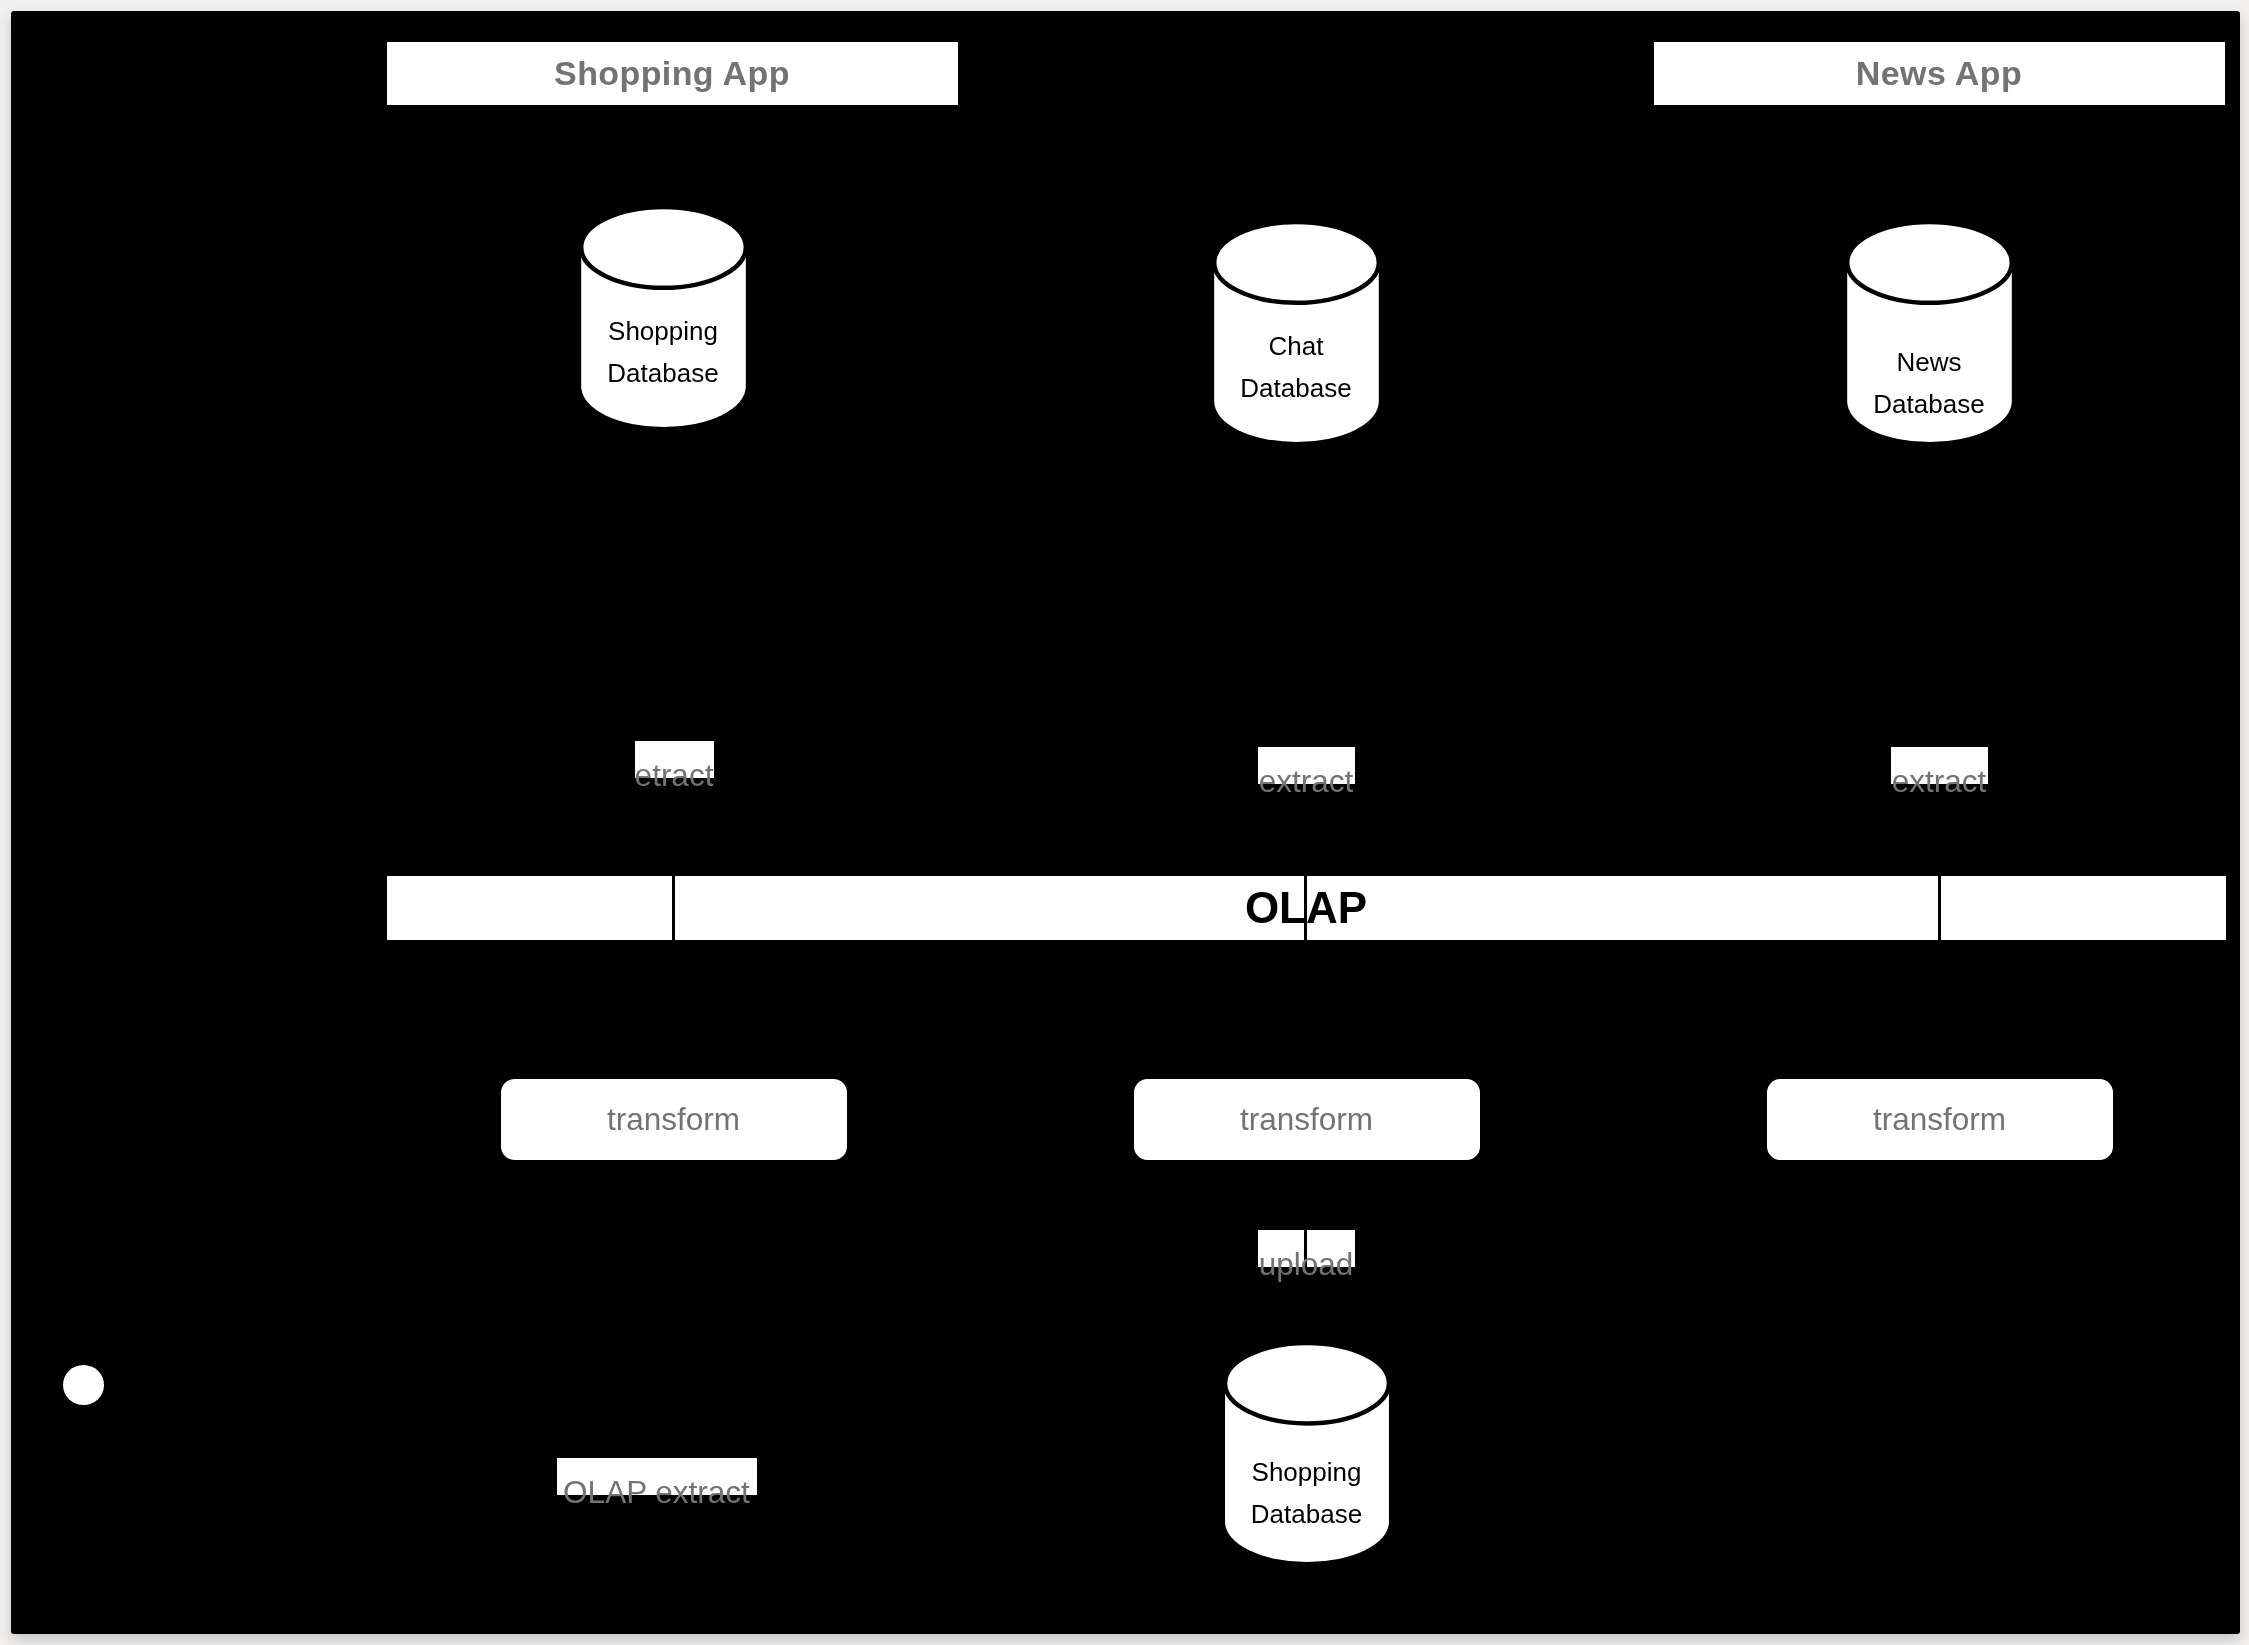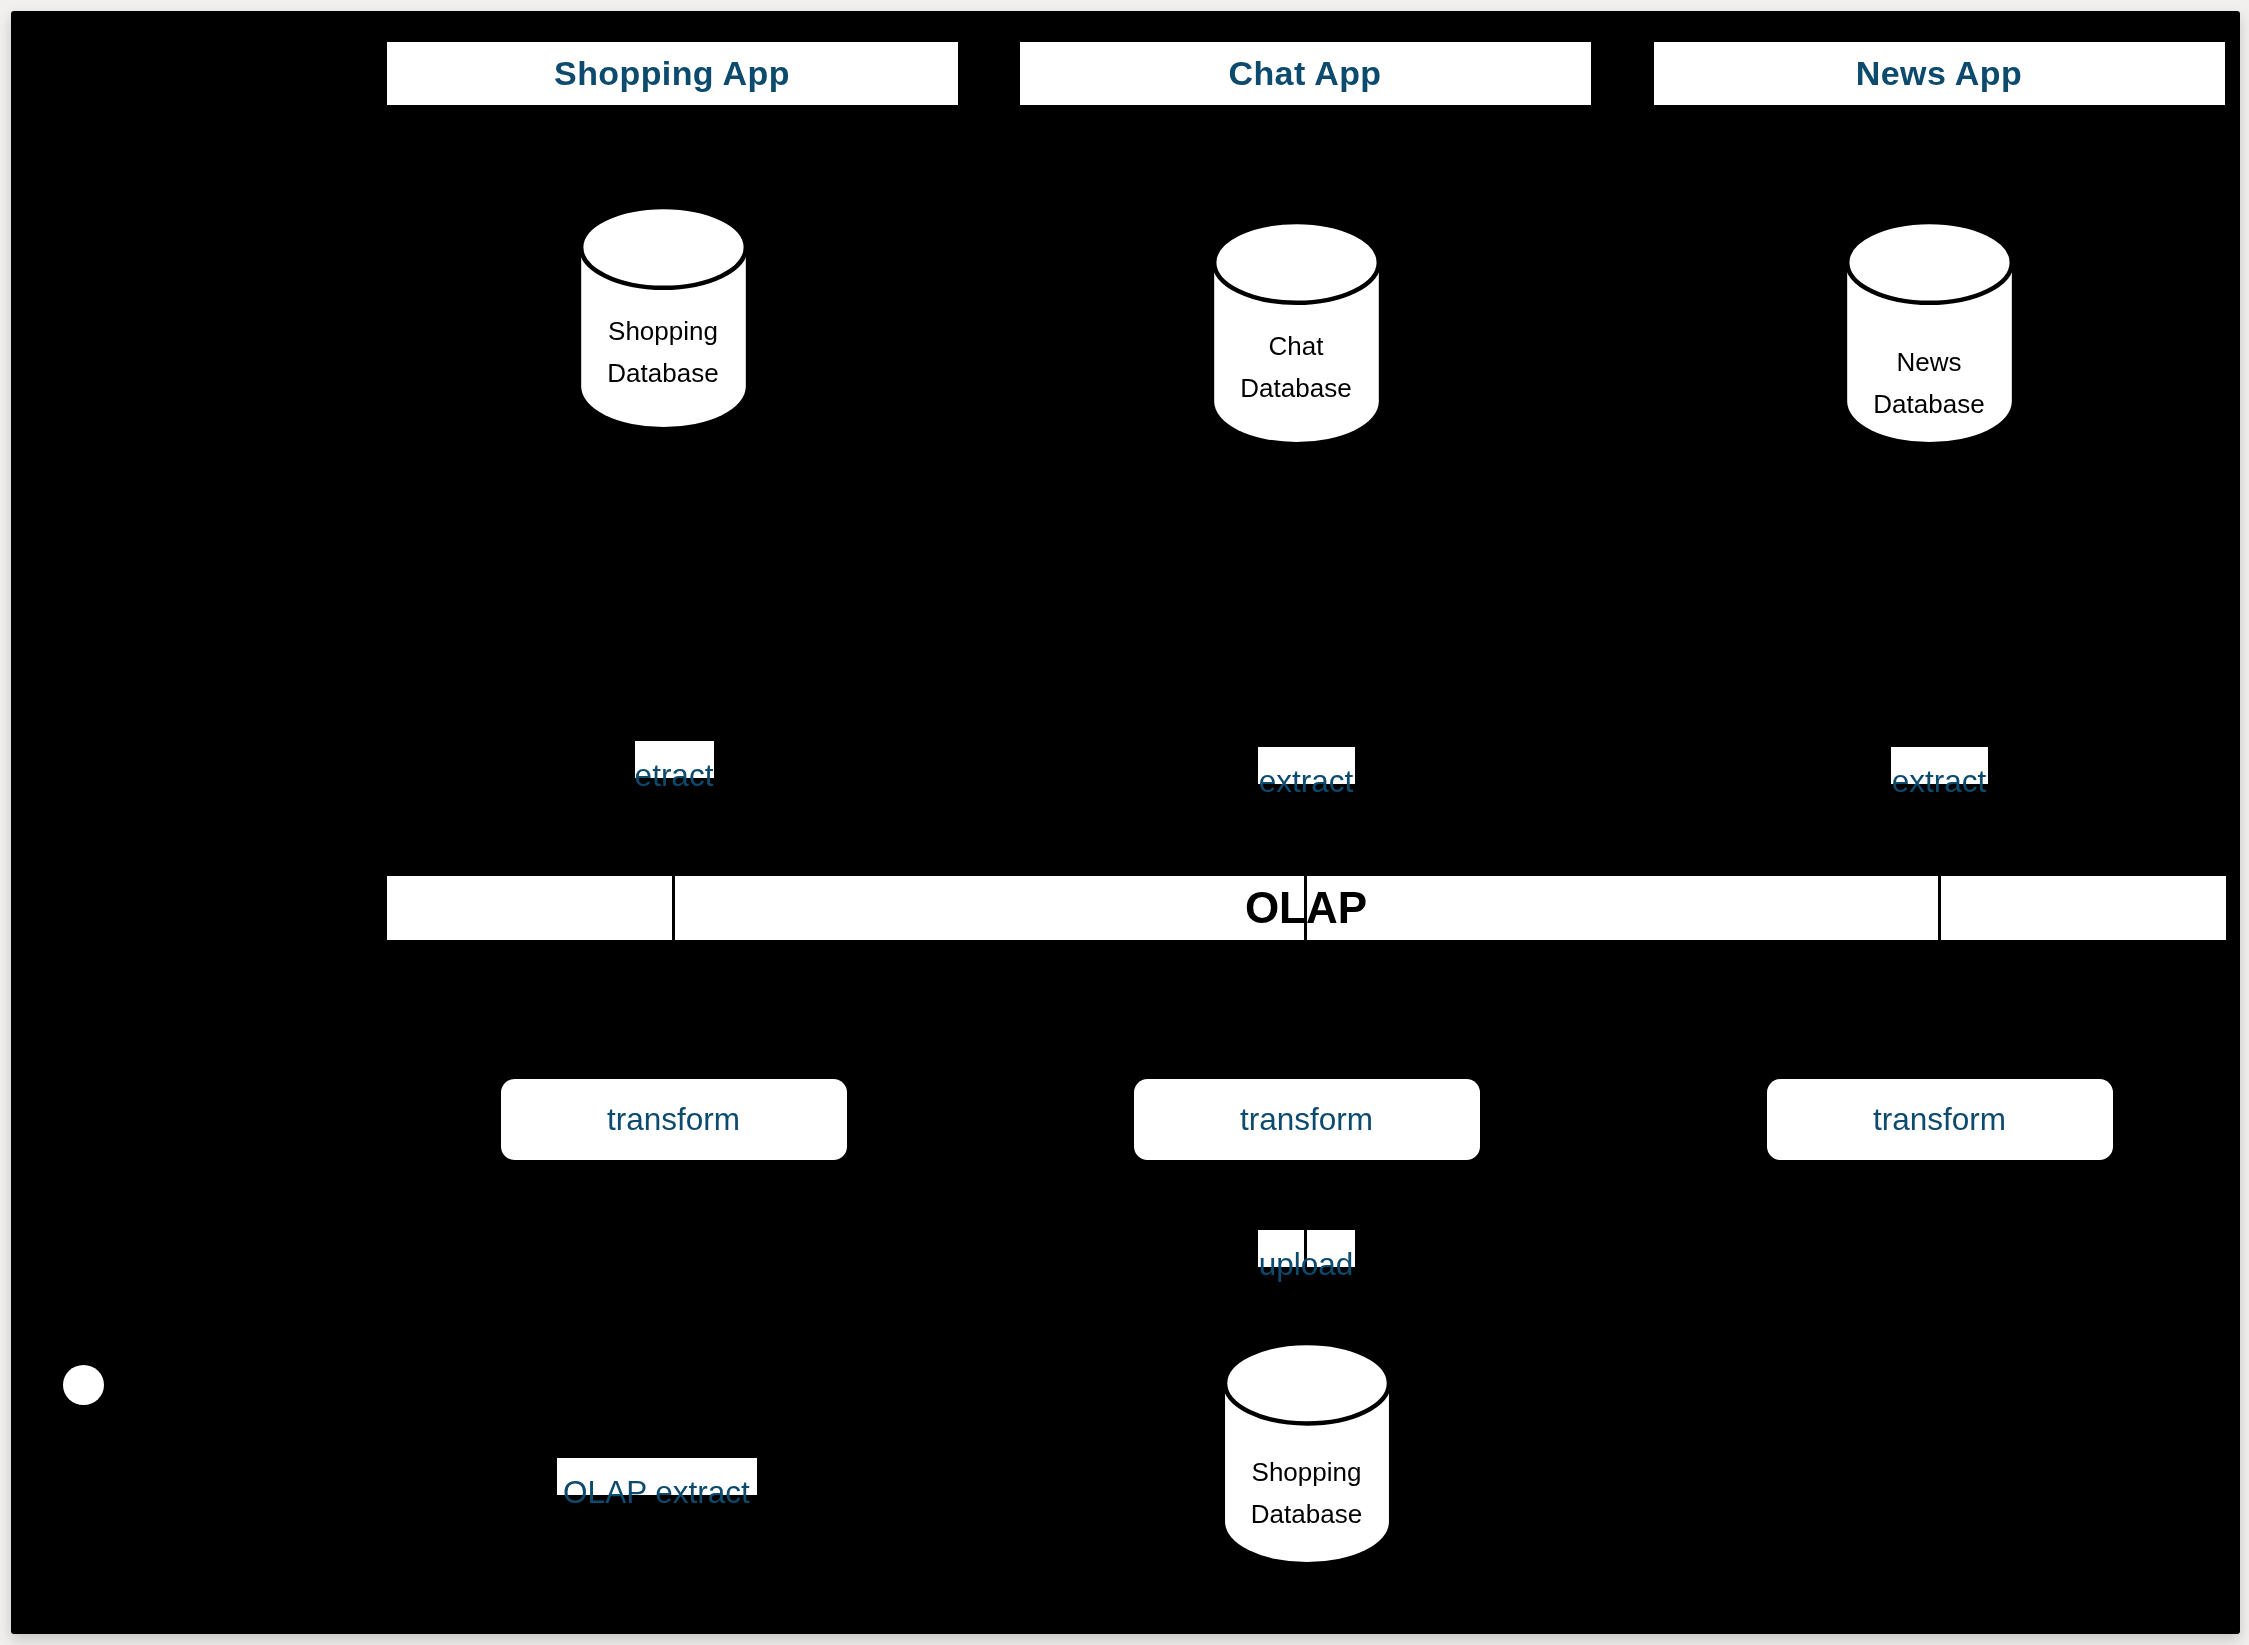--- a/index.html
+++ b/index.html
@@ -10,21 +10,21 @@
     position:relative;
     overflow:hidden;
   }
   .canvas{
     position:absolute;left:10.5px;top:10.5px;width:2229px;height:1623px;
     background:#000000;border-radius:3px;
     box-shadow:0 6px 13.5px rgba(0,0,0,0.18);
   }
   
   .white-box{
-    position:absolute;background:#ffffff;color:#0c4a6e;
+    position:absolute;background:#ffffff;color:#737373;
     display:flex;align-items:center;justify-content:center;
   }
   .app-header{
     top:31.5px;height:63px;font-size:34px;font-weight:bold;letter-spacing:0.4px;
   }
   .edge-label{
     height:37px;font-size:31.5px;font-weight:400;line-height:37px;
   }
   .olap-band{
     left:376px;top:865px;width:1839px;height:64px;
@@ -56,23 +56,20 @@
   }
   .edge-label span{position:relative;z-index:1;margin-top:32px;}
 </style>
 </head>
 <body>
 
 <div class="canvas">
 
   <div class="white-box app-header" style="left:376px;width:571px;">
     <span>Shopping App</span>
-  </div>
-  <div class="white-box app-header" style="left:1009px;width:571px;">
-    <span>Chat App</span>
   </div>
   <div class="white-box app-header" style="left:1643px;width:571px;">
     <span>News App</span>
   </div>
 
   <div class="cylinder" style="left:567px;top:193px;width:171px;height:226px;">
     <svg viewBox="0 0 228 302">
       <path d="M4,58 L4,244 A110,54 0 0 0 224,244 L224,58 Z" fill="#ffffff"></path>
       <ellipse cx="114" cy="58" rx="110" ry="54" fill="#ffffff" stroke="#000000" stroke-width="6"></ellipse>
     </svg>

